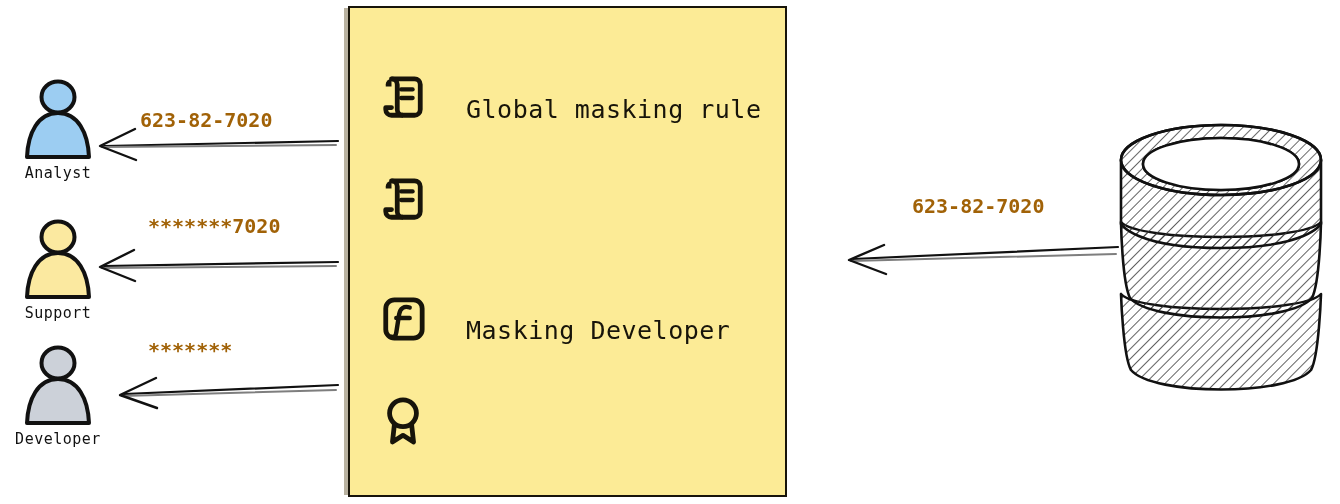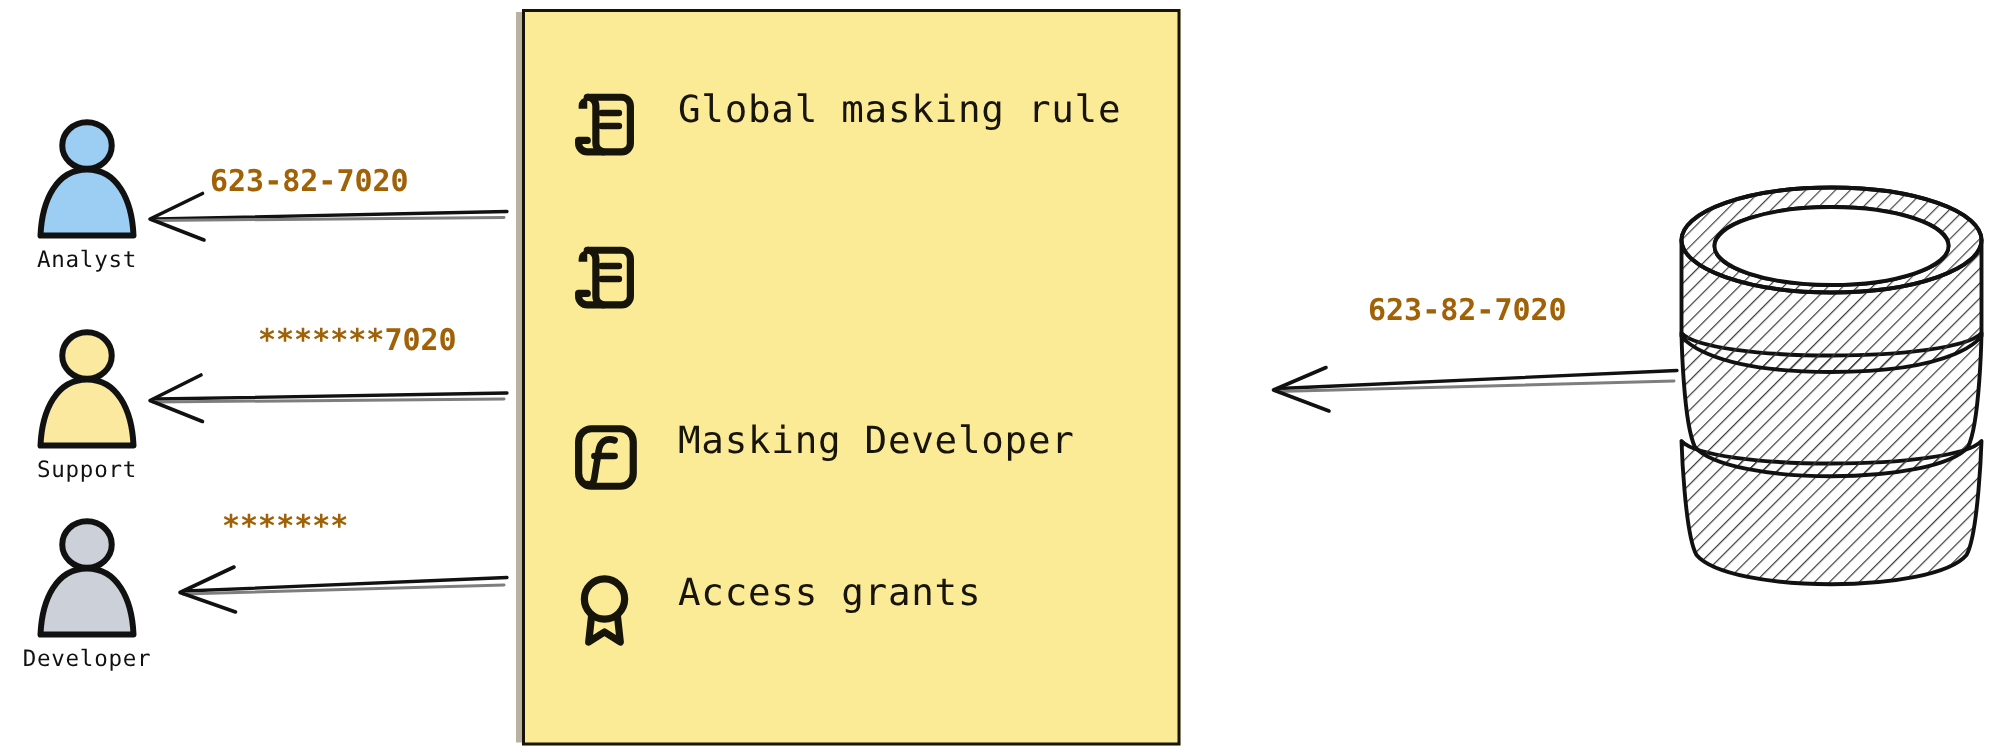--- a/index.html
+++ b/index.html
@@ -37,22 +37,22 @@
     left: 348px; top: 6px;
     width: 439px; height: 491px;
     background: #fceb96;
     border: 2px solid #17140a;
     box-shadow: -6px 0 0 -2px #b9b2a0;
   }
   .panel-row {
     position: absolute;
     left: 30px;
     display: flex;
-    align-items: flex-start;
-    gap: 26px;
+    align-items: flex-end;
+    gap: 40px;
     height: 66px;
   }
   .panel-row .row-icon { width: 46px; height: 52px; flex: 0 0 46px; }
   .panel-row .row-label {
     font-family: "DejaVu Sans Mono", monospace;
     font-size: 25px;
     color: #17140a;
     letter-spacing: 0.5px;
     white-space: nowrap;
   }
@@ -119,21 +119,21 @@
     </g>
 
     <g>
       <path d="M1118 247 L853 259" fill="none" stroke="#111" stroke-width="2.2" stroke-linecap="round"></path>
       <path d="M1116 254 L851 261" fill="none" stroke="#7e7e7e" stroke-width="2" stroke-linecap="round"></path>
       <path d="M884 245 L849 260 L886 274" fill="none" stroke="#111" stroke-width="2.4" stroke-linecap="round" stroke-linejoin="round"></path>
     </g>
   </svg>
 
   <div class="flow-label" style="left:140px; top:108px;">623-82-7020</div>
-  <div class="flow-label" style="left:148px; top:214px;margin-left:24px;">*******7020</div>
+  <div class="flow-label" style="left:148px; top:214px;">*******7020</div>
   <div class="flow-label" style="left:148px; top:338px;">*******</div>
   <div class="flow-label" style="left:912px; top:194px;">623-82-7020</div>
 
   <div id="panel">
 
     <div class="panel-row" style="top:50px;">
       <span class="row-icon">
         <svg viewBox="0 0 48 52" width="46" height="52">
           <path d="M12 6 h24 a6 6 0 0 1 6 6 v26 a6 6 0 0 1 -6 6 h-24 a6 6 0 0 1 -6 -6 v-2 h6" fill="none" stroke="#17140a" stroke-width="5" stroke-linejoin="round" stroke-linecap="round"></path>
           <path d="M12 6 a6 6 0 0 0 -6 6 v2 h6 z" fill="#17140a"></path>
@@ -168,21 +168,20 @@
       <span class="row-label">Masking Developer</span>
     </div>
 
     <div class="panel-row" style="top:372px;">
       <span class="row-icon">
         <svg viewBox="0 0 48 52" width="46" height="52">
           <circle cx="24" cy="19" r="14" fill="none" stroke="#17140a" stroke-width="5"></circle>
           <path d="M15 31 L13 49 L24 42 L35 49 L33 31" fill="none" stroke="#17140a" stroke-width="5" stroke-linejoin="round" stroke-linecap="round"></path>
         </svg>
       </span>
-      <span class="row-label">Access grants</span>
     </div>
   </div>
 
   <div id="database">
     <svg viewBox="0 0 216 292" width="216" height="292">
       <defs>
         <pattern id="hatch" width="7" height="7" patternTransform="rotate(45)" patternUnits="userSpaceOnUse">
           <line x1="0" y1="0" x2="0" y2="7" stroke="#3a3a3a" stroke-width="1.6"></line>
         </pattern>
       </defs>

